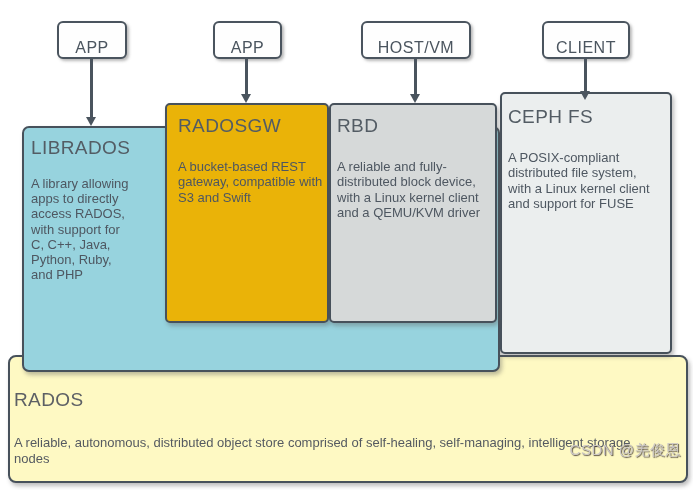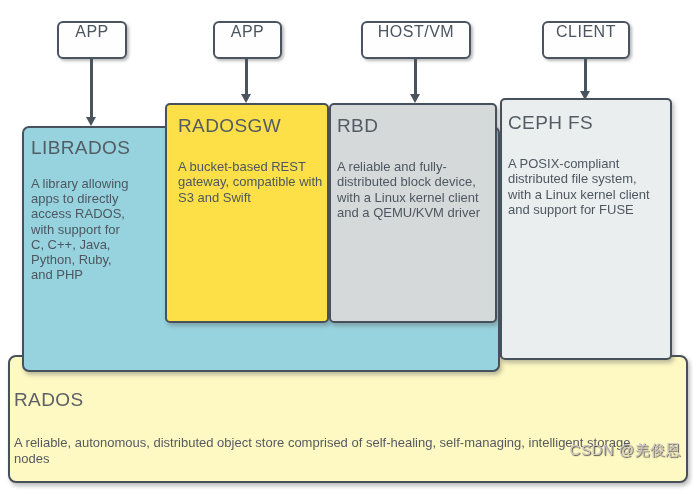--- a/index.html
+++ b/index.html
@@ -4,21 +4,21 @@
 <style>
   html,body { margin:0; padding:0; background:#ffffff; }
   .canvas {
     position:relative; width:693px; height:490px; background:#ffffff;
     font-family:"Liberation Sans", sans-serif; overflow:hidden;
   }
   
   .tbox {
     position:absolute; top:21px; height:38px; box-sizing:border-box;
     background:#fefefe; border:2px solid #4a545e; border-radius:6px;
-    display:flex; align-items:flex-start; justify-content:center;
+    display:flex; align-items:flex-end; justify-content:center;
     font-size:16px; color:#4b555f; letter-spacing:0.5px;
     box-shadow:2px 2px 3px rgba(100,100,100,0.45); z-index:4;
   }
   #app1   { left:57px;  width:70px; }
   #app2   { left:213px; width:69px; }
   #hostvm { left:361px; width:110px; }
   #client { left:542px; width:88px; }
   
   .arrow { position:absolute; width:11px; z-index:4; }
   .arrow .line { position:absolute; left:4px; top:0; width:3px; background:#4a545e; }
@@ -37,23 +37,23 @@
   #arrow4 .line { height:32px; }
   
   .comp {
     position:absolute; box-sizing:border-box; border:2px solid #47515b;
     box-shadow:2px 3px 4px rgba(90,90,90,0.4);
   }
   .comp-title { font-size:19px; color:#535c64; letter-spacing:0.4px; }
   .comp-desc  { font-size:13px; line-height:15.4px; color:#4e5761; white-space:pre; margin-top:22px; }
   #librados { left:22px;  top:126px; width:478px; height:246px; background:#97d3de; border-radius:7px; z-index:2; padding:9px 8px 0 7px; }
   #librados .comp-desc { margin-top:17px; line-height:15.2px; }
-  #radosgw  { left:165px; top:103px; width:164px; height:220px; background:#fde047; border-radius:5px; z-index:3; padding:10px 6px 0 11px; }
+  #radosgw  { left:165px; top:103px; width:164px; height:220px; background:#eab308; border-radius:5px; z-index:3; padding:10px 6px 0 11px; }
   #rbd      { left:329px; top:103px; width:168px; height:220px; background:#d6d9d9; border-radius:5px; z-index:3; padding:10px 6px 8px 6px; }
-  #cephfs   { left:500px; top:98px; width:172px; height:262px; background:#ebeeee; border-radius:5px; z-index:2; padding:12px 6px 0 6px; }
+  #cephfs   { left:500px; top:92px; width:172px; height:262px; background:#ebeeee; border-radius:5px; z-index:2; padding:12px 6px 0 6px; }
   #rados    { left:8px;   top:355px; width:680px; height:128px; background:#fef9c3; border-radius:8px; z-index:1; padding:32px 6px 0 4px; }
   #rados .comp-title { color:#5d6065; }
   #rados .comp-desc  { margin-top:24px; font-size:13px; line-height:16px; color:#555a61; }
   
   .watermark {
     position:absolute; right:12px; top:441px; z-index:5;
     font-size:15px; color:#cbc7c6; letter-spacing:0.5px;
     text-shadow:1px 1px 1px rgba(60,50,45,0.85);
   }
 </style>

